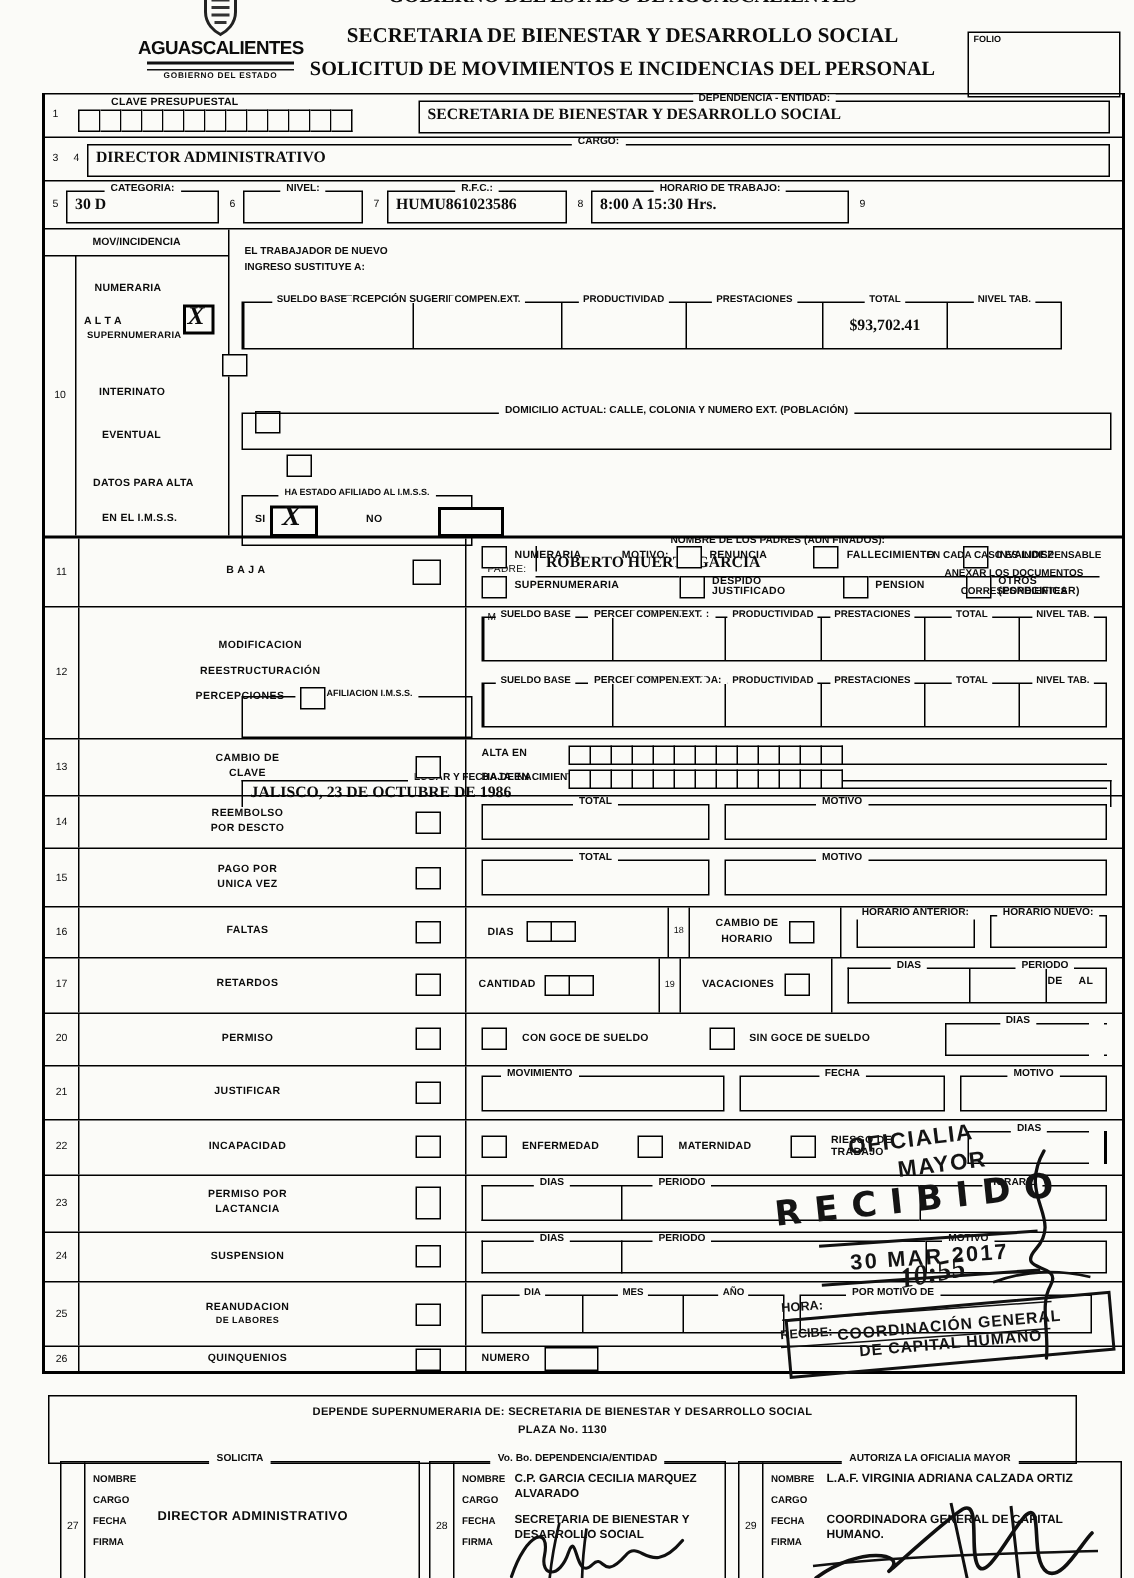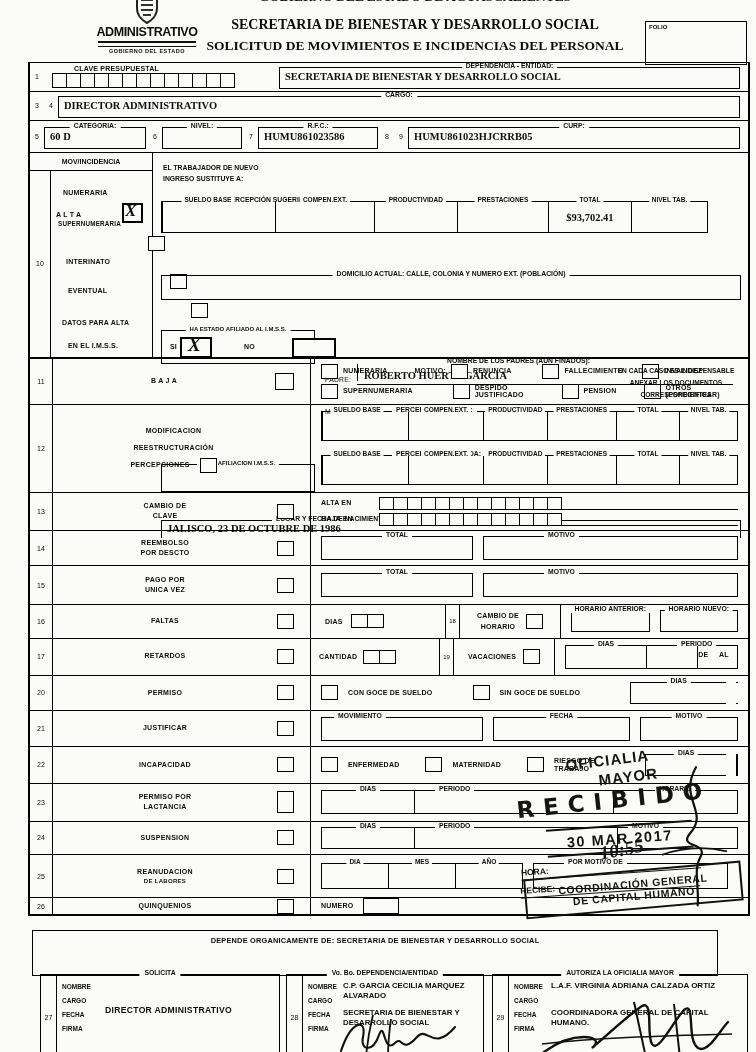--- a/index.html
+++ b/index.html
@@ -41,21 +41,21 @@
 </head>
 <body>
 
 <div class="abs" style="left:0;top:0;width:756px;height:60px">
   <div class="abs" style="left:180px;top:-11px;width:470px;text-align:center;font-family:'Liberation Serif',serif;font-weight:bold;font-size:13.5px;white-space:nowrap">GOBIERNO DEL ESTADO DE AGUASCALIENTES</div>
   <div class="abs" style="left:92px;top:-8px;width:110px;text-align:center">
     <svg width="34" height="34" viewBox="0 0 34 34" style="display:block;margin:0 auto">
       <path d="M7 2 h20 v14 c0 8 -6 13 -10 15 c-4 -2 -10 -7 -10 -15 z" fill="none" stroke="#222" stroke-width="2"></path>
       <path d="M11 8 h12 M11 13 h12 M11 18 h12 M13 23 h8" stroke="#333" stroke-width="2" fill="none"></path>
     </svg>
-    <div style="font-size:12.5px;font-weight:bold;letter-spacing:-.4px;line-height:1.1">ADMINISTRATIVO</div>
+    <div style="font-size:12.5px;font-weight:bold;letter-spacing:-.4px;line-height:1.1">AGUASCALIENTES</div>
     <div style="border-top:2px solid #111;border-bottom:1px solid #111;height:3px;margin:1px 6px"></div>
     <div style="font-size:5.5px;font-weight:bold;letter-spacing:.5px">GOBIERNO DEL ESTADO</div>
   </div>
   <div class="abs" style="left:180px;top:17px;width:470px;text-align:center;font-family:'Liberation Serif',serif;font-weight:bold;font-size:14px;white-space:nowrap">SECRETARIA DE BIENESTAR Y DESARROLLO SOCIAL</div>
   <div class="abs" style="left:160px;top:38px;width:510px;text-align:center;font-family:'Liberation Serif',serif;font-weight:bold;font-size:13.5px;white-space:nowrap">SOLICITUD DE MOVIMIENTOS E INCIDENCIAS DEL PERSONAL</div>
   <div class="abs fld" style="left:645px;top:21px;width:100px;height:42px">
     <span class="abs" style="left:3px;top:2px;font-size:6px;font-weight:bold">FOLIO</span>
   </div>
 </div>
 
@@ -93,38 +93,38 @@
     <div class="fld" style="flex:1;margin:4px 8px 2px 0">
       <span class="lg">CARGO:</span>
       <div class="fv">DIRECTOR ADMINISTRATIVO</div>
     </div>
   </div>
 
   <div class="frow" style="height:32px">
     <span class="inum">5</span>
     <div class="fld" style="width:100px;margin:6px 2px 3px 0">
       <span class="lg">CATEGORIA:</span>
-      <div class="fv">60 D</div>
+      <div class="fv">30 D</div>
     </div>
     <span class="inum">6</span>
     <div class="fld" style="width:78px;margin:6px 2px 3px 0">
       <span class="lg">NIVEL:</span>
       <div class="fv"></div>
     </div>
     <span class="inum">7</span>
     <div class="fld" style="width:118px;margin:6px 2px 3px 0">
       <span class="lg">R.F.C.:</span>
       <div class="fv">HUMU861023586</div>
     </div>
     <span class="inum">8</span>
+    <div class="fld" style="width:170px;margin:6px 2px 3px 0">
+      <span class="lg">HORARIO DE TRABAJO:</span>
+      <div class="fv">8:00 A 15:30 Hrs.</div>
+    </div>
     <span class="inum">9</span>
-    <div class="fld" style="flex:1;margin:6px 8px 3px 0">
-      <span class="lg">CURP:</span>
-      <div class="fv">HUMU861023HJCRRB05</div>
-    </div>
   </div>
 
   <div class="frow" style="height:205px">
     <div style="width:122px;border-right:1.4px solid #000;position:relative;flex:none">
       <div style="height:17px;border-bottom:1.4px solid #000;display:flex;align-items:center;justify-content:center;font-size:7px;font-weight:bold">MOV/INCIDENCIA</div>
       <div class="abs" style="left:0;top:17px;bottom:0;width:20px;border-right:1.2px solid #000;display:flex;align-items:center;justify-content:center;font-size:7px">10</div>
       <span class="lbl abs" style="left:33px;top:36px">NUMERARIA</span>
       <span class="chk abs" style="left:92px;top:32px;width:17px;height:16px;border-width:2px">
         <i class="xm" style="font-size:17px;top:-4px">X</i>
       </span>
@@ -572,21 +572,22 @@
       <span class="chk"></span>
     </div>
     <div class="cnt">
       <span class="lbl">NUMERO</span>
       <span class="chk" style="width:34px;height:14px"></span>
     </div>
   </div>
 </div>
 
 <div class="abs" style="left:32px;top:930px;width:684px;height:40px;border:1.6px solid #000;display:flex;flex-direction:column;justify-content:flex-start;padding-top:4px;text-align:center">
-  <div class="lbl" style="font-size:7.4px;line-height:1.6">DEPENDE ORGANICAMENTE DE: SECRETARIA DE BIENESTAR Y DESARROLLO SOCIAL</div>
+  <div class="lbl" style="font-size:7.4px;line-height:1.6">DEPENDE SUPERNUMERARIA DE: SECRETARIA DE BIENESTAR Y DESARROLLO SOCIAL</div>
+  <div class="lbl" style="font-size:7.4px;line-height:1.6">PLAZA No. 1130</div>
 </div>
 
 <div class="sigblk" style="left:40px;top:974px;width:238px;height:85px">
   <span class="stit">SOLICITA</span>
   <div class="snum">27</div>
   <div class="sigbody">
     <div class="flabs">
       <span>NOMBRE</span>
         <span>CARGO</span>
       <span>FECHA</span>

